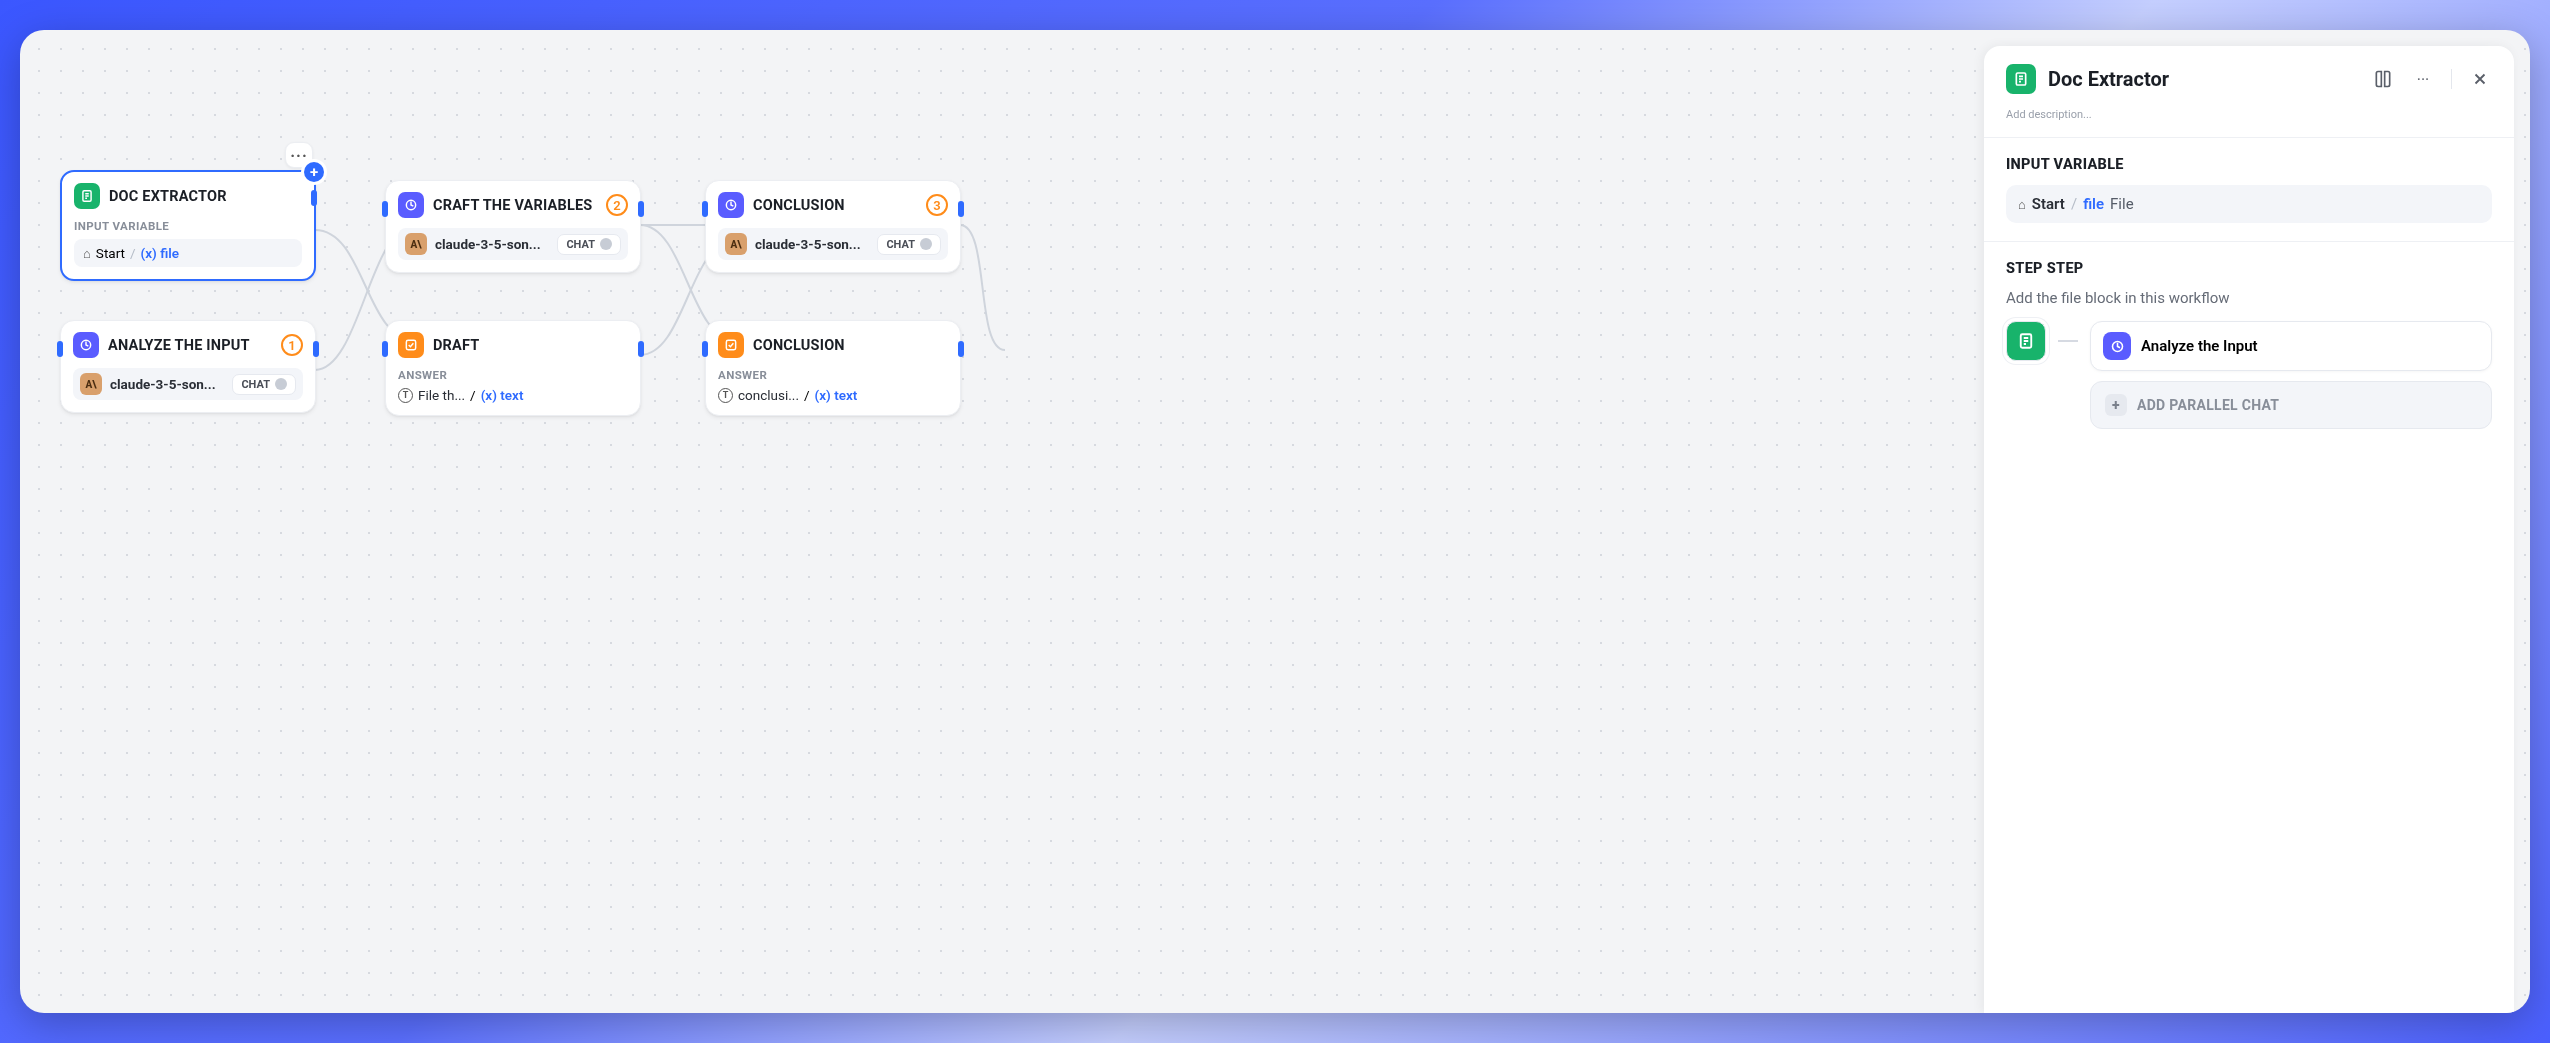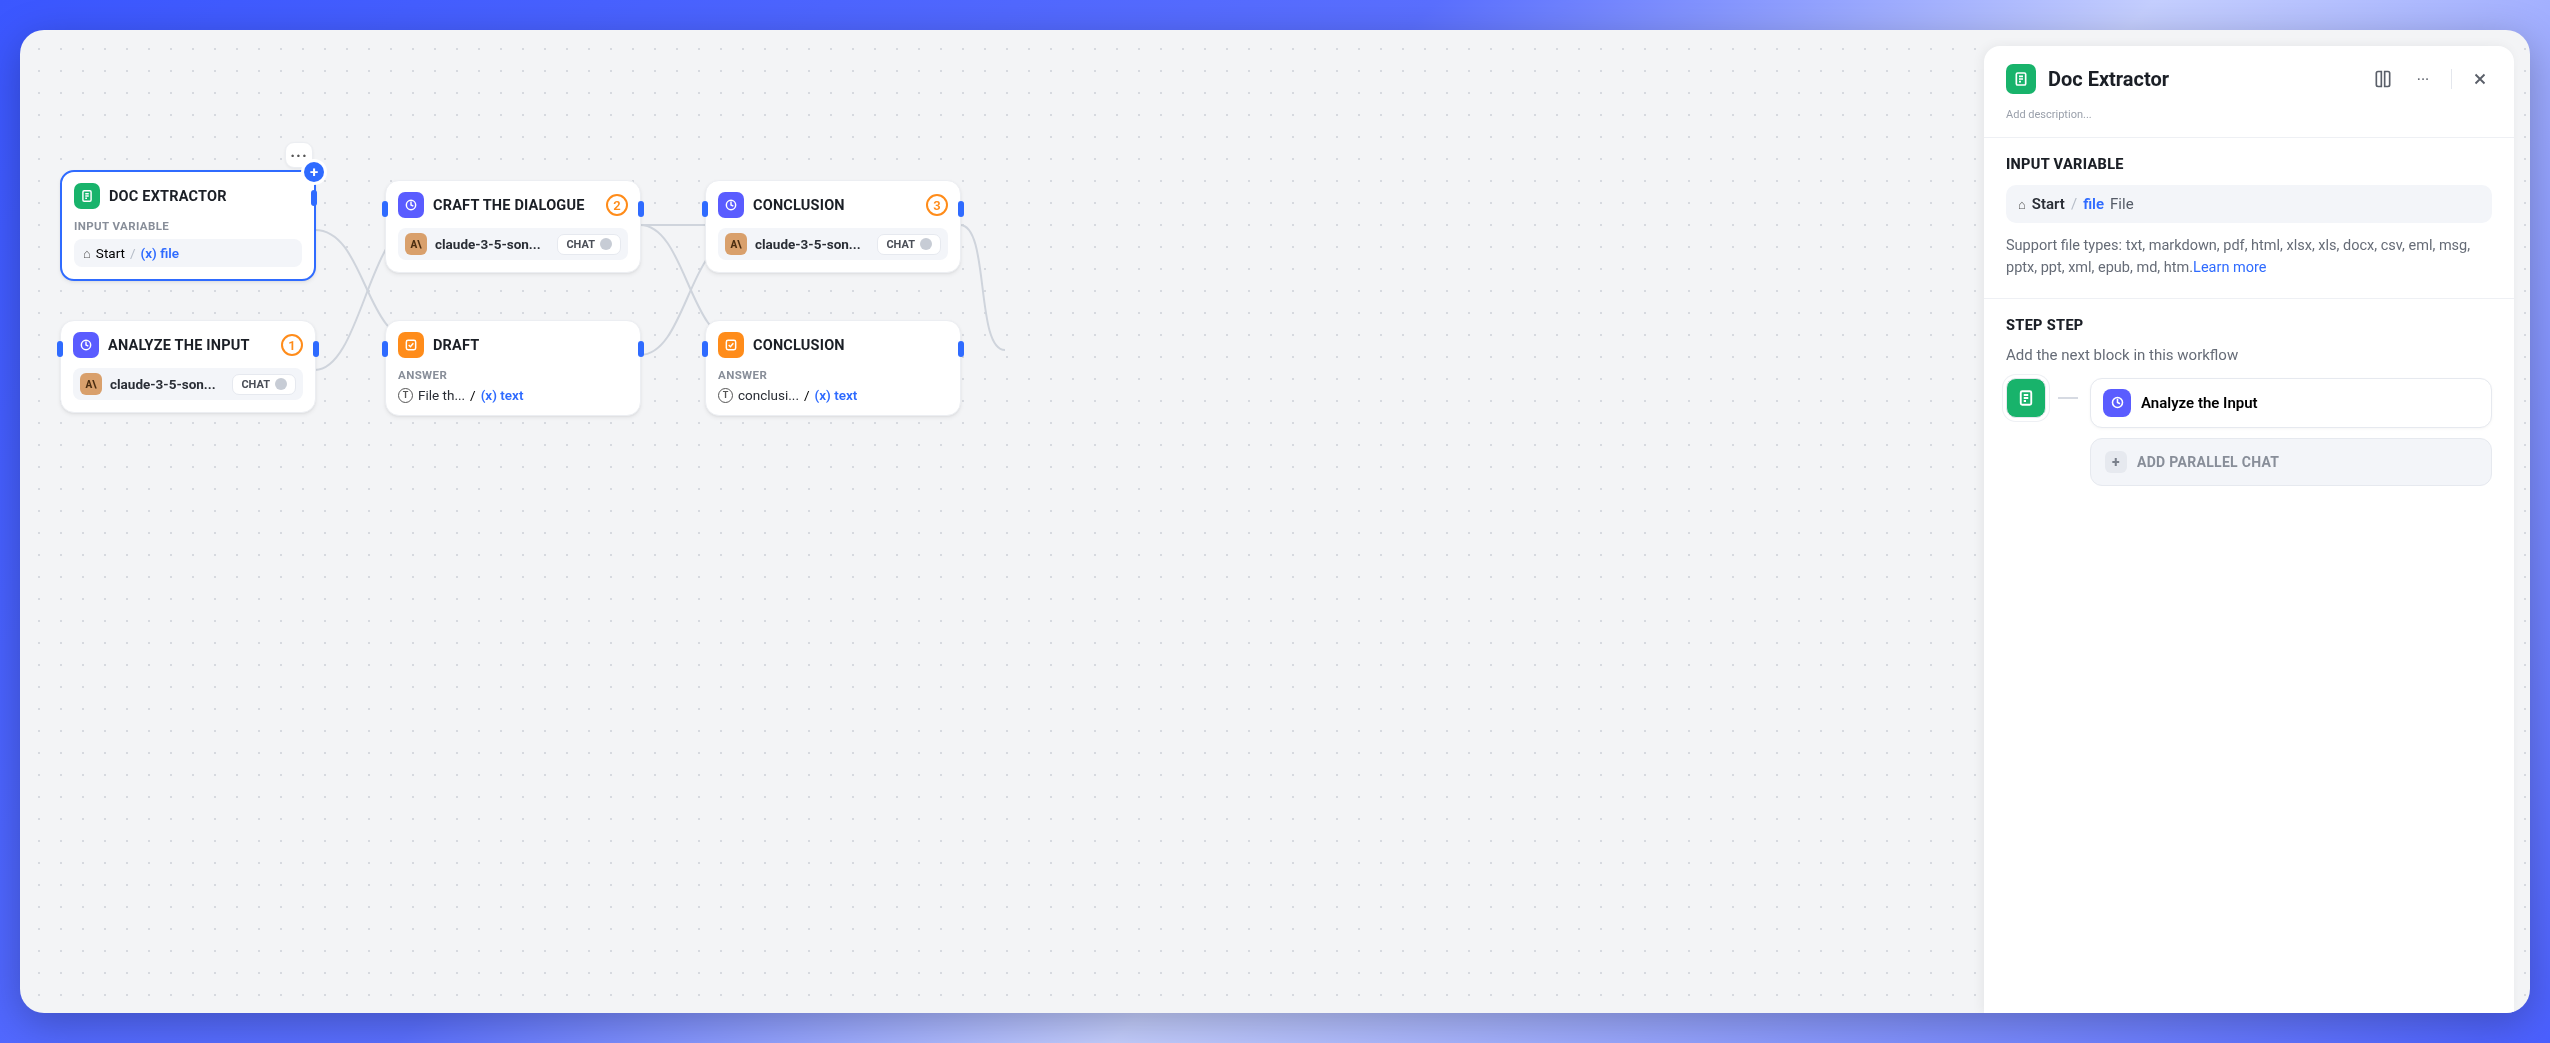--- a/index.html
+++ b/index.html
@@ -211,21 +211,21 @@
     <div class="node" style="left:365px; top:150px;">
       <div class="port" style="left:-4px; top:20px;"></div>
       <div class="port" style="right:-4px; top:20px;"></div>
       <div class="node-head">
         <div class="node-icon indigo">
           <svg width="14" height="14" viewBox="0 0 24 24" fill="none" stroke="white" stroke-width="2.5">
               <circle cx="12" cy="12" r="8"></circle>
               <path d="M12 6v6l4 2"></path>
             </svg>
         </div>
-        <div class="node-title">CRAFT THE DIALOGUE</div>
+        <div class="node-title">CRAFT THE VARIABLES</div>
         <div class="node-badge-num">2</div>
       </div>
       <div class="model-row inset">
         <div class="model-ic">A\</div>
         <div class="model-name">claude-3-5-son...</div>
         <div class="chip">
           <span>CHAT</span>
           <span class="eye"></span>
         </div>
       </div>
@@ -328,29 +328,26 @@
 
     <div class="panel-sec">
       <div class="sec-title">INPUT VARIABLE</div>
       <div class="var-card">
         <span class="home-ic">⌂</span>
         <span class="start">Start</span>
         <span class="sep" style="color:#b5bcc7">/</span>
         <span class="file-k">file</span>
         <span class="file-t">File</span>
       </div>
-      <div class="help">
-        <span>Support file types: txt, markdown, pdf, html, xlsx, xls, docx, csv, eml, msg, pptx, ppt, xml, epub, md, htm.</span><a href="#">Learn more</a>
-      </div>
     </div>
 
 
     <div class="panel-sec">
       <div class="sec-title">STEP STEP</div>
-      <div class="sub-text">Add the next block in this workflow</div>
+      <div class="sub-text">Add the file block in this workflow</div>
       <div class="next-blocks">
         <div class="mini-icon">
           <svg width="18" height="18" viewBox="0 0 24 24" fill="none" stroke="white" stroke-width="2.5">
               <rect x="5" y="3" width="14" height="18" rx="2"></rect>
               <path d="M9 8h6M9 12h6M9 16h3"></path>
             </svg>
         </div>
         <div class="hline"></div>
         <div class="next-col">
           <div class="next-card">

